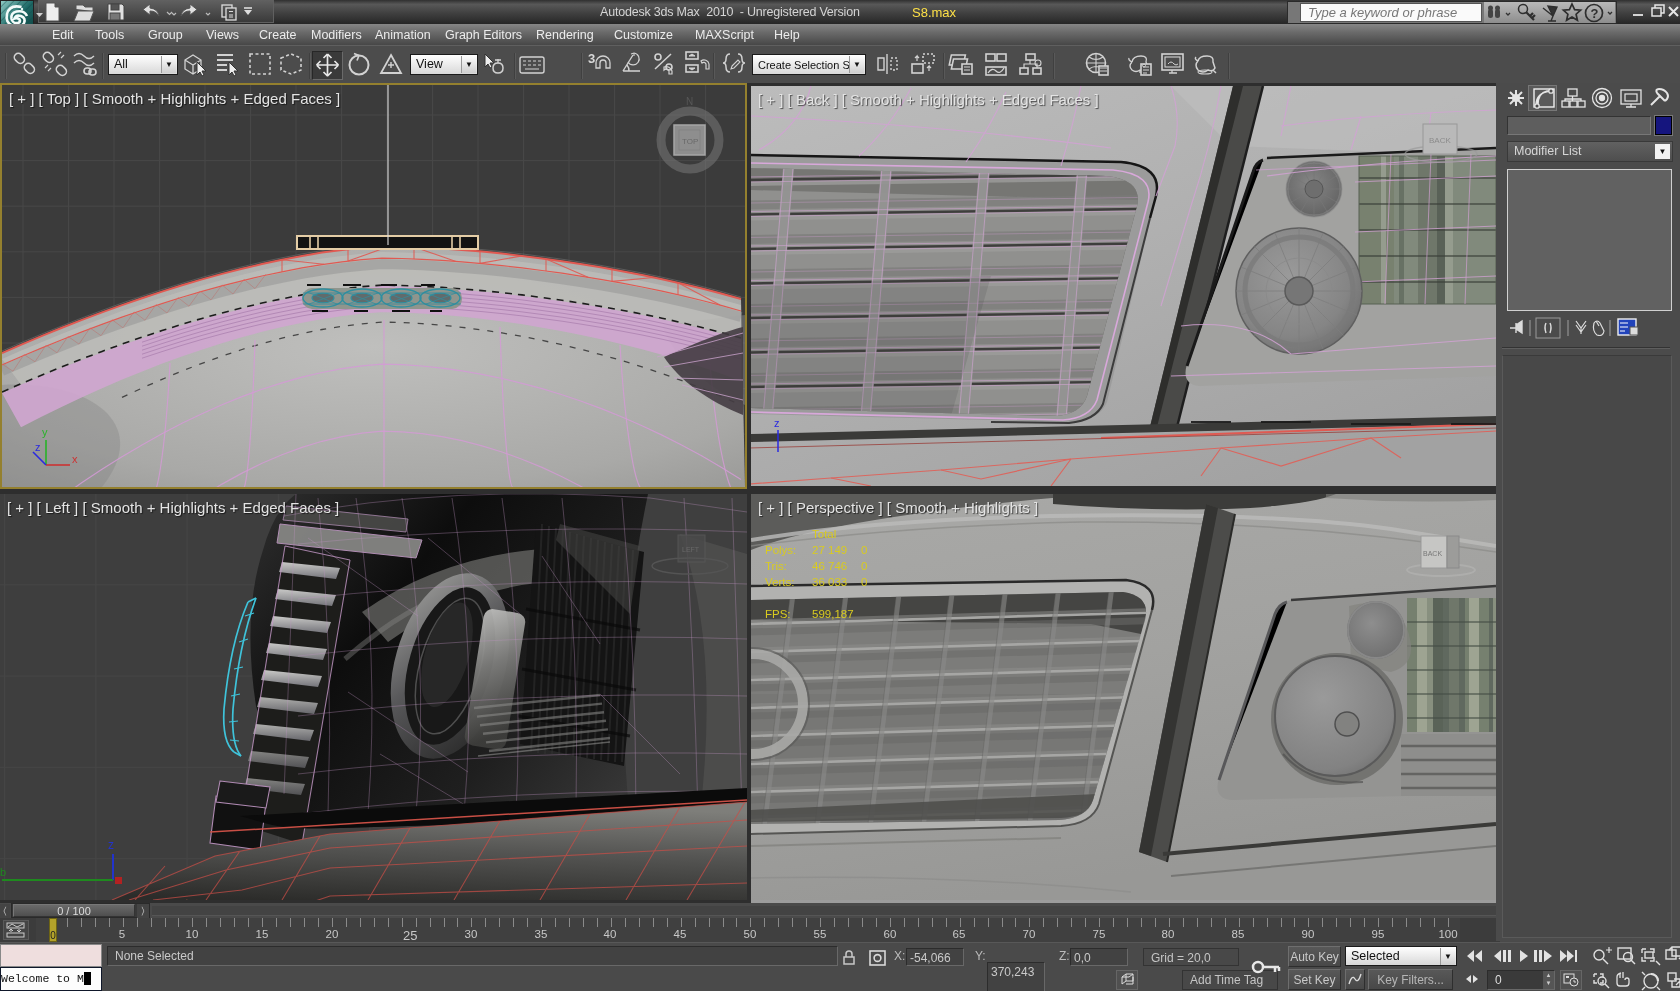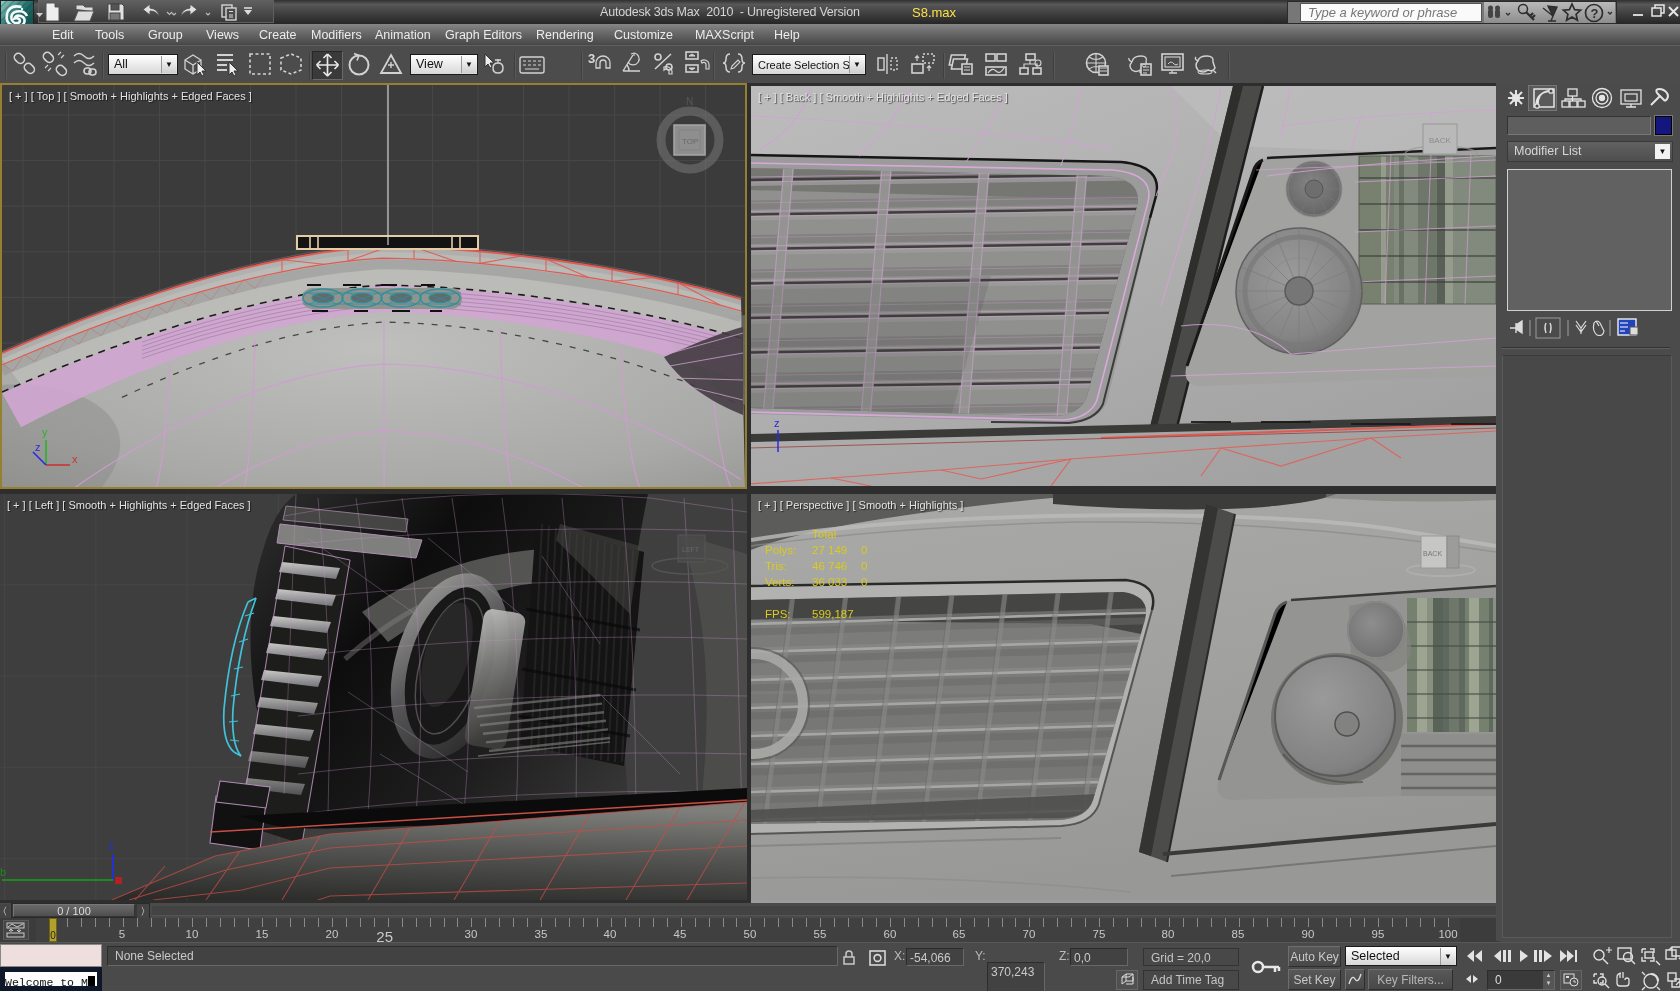--- a/index.html
+++ b/index.html
@@ -20,21 +20,21 @@
 #toolbar{left:0;top:45px;width:1680px;height:38px;background:#4c4c4c;border-top:1px solid #5f5f5f}
 .tsep{position:absolute;top:7px;width:2px;height:26px;background:linear-gradient(90deg,#333,#666)}
 .combo{position:absolute;height:21px;background:linear-gradient(#ffffff,#d8d8d8);border:1px solid #1a1a1a;color:#111;font-size:12.5px;padding:2px 0 0 5px}
 .combo .arr{position:absolute;right:1px;top:1px;width:15px;height:17px;background:linear-gradient(#fdfdfd,#cfcfcf);border-left:1px solid #999;color:#111;font-size:8px;text-align:center;line-height:17px}
 
 #vparea{left:0;top:83px;width:1500px;height:820px;background:#2e2e2e}
 #vpTL{left:2px;top:2px;width:743px;height:402px;background:#3b3b3b;outline:2px solid #94802e}
 #vpTR{left:751px;top:3px;width:745px;height:400px;background:#aeaeae}
 #vpBL{left:0px;top:411px;width:747px;height:406px;background:#3e3e3e}
 #vpBR{left:751px;top:411px;width:745px;height:528px;background:#9c9c9c}
-.vplabel{position:absolute;left:7px;top:5px;color:#e4e4e4;font-size:11px;text-shadow:1px 1px 1px rgba(0,0,0,.6);white-space:pre}
+.vplabel{position:absolute;left:7px;top:5px;color:#e4e4e4;font-size:15px;text-shadow:1px 1px 1px rgba(0,0,0,.6);white-space:pre}
 
 #tslider{left:0;top:903px;width:1500px;height:15px;background:#4a4a4a}
 #trackbar{left:0;top:918px;width:1500px;height:24px;background:#3c3c3c}
 #statusbar{left:0;top:942px;width:1680px;height:49px;background:#4a4a4a;border-top:1px solid #585858}
 .sunken{position:absolute;background:#424242;border:1px solid #2c2c2c;border-bottom-color:#686868;border-right-color:#686868;color:#c9c9c9;font-size:12px;padding:2px 0 8px 7px}
 .btn{position:absolute;background:linear-gradient(#585858,#484848);border:1px solid #2e2e2e;border-top-color:#6e6e6e;border-left-color:#6e6e6e;color:#c9c9c9;font-size:12px;text-align:center}
 
 #cmdpanel{left:1496px;top:83px;width:184px;height:858px;background:#4b4b4b}
 </style></head>
 <body>
@@ -770,21 +770,21 @@
           <path d="M7 11 v-3 M7 8 l-2 2 M7 8 l2 2 M15 8 v3 M15 11 l-2 -2 M15 11 l2 -2" stroke="#ccc" fill="none"></path>
         </svg>
  </div>
  <div class="abs" id="ruler" style="left:36px;top:0;width:1424px;height:24px;background:#404040"></div>
  <div class="abs" style="left:39.5px;top:0;width:1412px;height:9px;background:repeating-linear-gradient(90deg,transparent 0px,transparent 12.95px,#8a8a8a 12.95px,#8a8a8a 13.95px)"></div>
  <div class="abs" id="tnums">
         <span class="abs" style="left:110px;top:10px;width:24px;text-align:center;color:#c8c8c8;font-size:11.5px">5</span>
         <span class="abs" style="left:180px;top:10px;width:24px;text-align:center;color:#c8c8c8;font-size:11.5px">10</span>
         <span class="abs" style="left:250px;top:10px;width:24px;text-align:center;color:#c8c8c8;font-size:11.5px">15</span>
         <span class="abs" style="left:320px;top:10px;width:24px;text-align:center;color:#c8c8c8;font-size:11.5px">20</span>
-        <span class="abs" style="left:369px;top:10px;width:24px;text-align:right;color:#c8c8c8;font-size:15px">25</span>
+        <span class="abs" style="left:403px;top:10px;width:24px;text-align:left;color:#c8c8c8;font-size:13px">25</span>
         <span class="abs" style="left:459px;top:10px;width:24px;text-align:center;color:#c8c8c8;font-size:11.5px">30</span>
         <span class="abs" style="left:529px;top:10px;width:24px;text-align:center;color:#c8c8c8;font-size:11.5px">35</span>
         <span class="abs" style="left:598px;top:10px;width:24px;text-align:center;color:#c8c8c8;font-size:11.5px">40</span>
         <span class="abs" style="left:668px;top:10px;width:24px;text-align:center;color:#c8c8c8;font-size:11.5px">45</span>
         <span class="abs" style="left:738px;top:10px;width:24px;text-align:center;color:#c8c8c8;font-size:11.5px">50</span>
         <span class="abs" style="left:808px;top:10px;width:24px;text-align:center;color:#c8c8c8;font-size:11.5px">55</span>
         <span class="abs" style="left:878px;top:10px;width:24px;text-align:center;color:#c8c8c8;font-size:11.5px">60</span>
         <span class="abs" style="left:947px;top:10px;width:24px;text-align:center;color:#c8c8c8;font-size:11.5px">65</span>
         <span class="abs" style="left:1017px;top:10px;width:24px;text-align:center;color:#c8c8c8;font-size:11.5px">70</span>
         <span class="abs" style="left:1087px;top:10px;width:24px;text-align:center;color:#c8c8c8;font-size:11.5px">75</span>
@@ -792,39 +792,39 @@
         <span class="abs" style="left:1226px;top:10px;width:24px;text-align:center;color:#c8c8c8;font-size:11.5px">85</span>
         <span class="abs" style="left:1296px;top:10px;width:24px;text-align:center;color:#c8c8c8;font-size:11.5px">90</span>
         <span class="abs" style="left:1366px;top:10px;width:24px;text-align:center;color:#c8c8c8;font-size:11.5px">95</span>
         <span class="abs" style="left:1436px;top:10px;width:24px;text-align:center;color:#c8c8c8;font-size:11.5px">100</span>
       </div>
  <div class="abs" style="left:49px;top:0;width:8px;height:24px;background:#b3a22a;border:1px solid #6e6414;color:#222;font-size:10px;text-align:center;line-height:34px">0</div>
 </div>
 
 <div class="abs" id="statusbar">
  <div class="abs" style="left:0;top:1px;width:102px;height:23px;background:#efdede;border:1px solid #888"></div>
- <div class="abs" style="left:0;top:24px;width:102px;height:24px;background:#fdfdfd;border:5px solid #0f172a;color:#111;font-family:'Liberation Mono',monospace;font-size:11.5px;line-height:22px;white-space:nowrap;overflow:hidden">Welcome to M<span style="background:#000;color:#000">i</span></div>
+ <div class="abs" style="left:0;top:24px;width:102px;height:24px;background:#fdfdfd;border:1px solid #0f172a;color:#111;font-family:'Liberation Mono',monospace;font-size:11.5px;line-height:22px;white-space:nowrap;overflow:hidden">Welcome to M<span style="background:#000;color:#000">i</span></div>
  <div class="sunken" style="left:107px;top:3px;width:731px;height:20px">None Selected</div>
  <svg class="abs" style="left:841px;top:6px" width="48" height="18">
    <rect x="3" y="8" width="10" height="7" fill="none" stroke="#c8c8c8" stroke-width="1.5"></rect>
         <path d="M5 8 v-3 a3 3 0 0 1 6 0 v3" fill="none" stroke="#c8c8c8" stroke-width="1.5"></path>
    <rect x="29" y="2" width="15" height="14" fill="none" stroke="#d8d8d8" stroke-width="1.6"></rect>
         <circle cx="36.5" cy="9" r="3.4" fill="none" stroke="#d8d8d8" stroke-width="1.6"></circle>
  </svg>
  <div class="abs" style="left:894px;top:6px;color:#bbb;font-size:12px">X:</div>
  <div class="sunken" style="left:906px;top:5px;width:58px;height:18px;padding-left:3px">-54,066</div>
  <div class="abs" style="left:975px;top:6px;color:#bbb;font-size:12px">Y:</div>
  <div class="sunken" style="left:987px;top:19px;width:58px;height:34px;padding-left:3px">370,243</div>
  <div class="abs" style="left:1059px;top:6px;color:#bbb;font-size:12px">Z:</div>
  <div class="sunken" style="left:1070px;top:5px;width:58px;height:18px;padding-left:3px">0,0</div>
  <div class="sunken" style="left:1143px;top:5px;width:96px;height:18px;background:#484848;border-color:#333;color:#c5c5c5">Grid = 20,0</div>
  <div class="abs" style="left:1116px;top:27px;width:22px;height:20px;background:#505050;border:1px solid #666"><svg width="20" height="18">
           <path d="M5 6 l4 -3 h7 l-4 3 z M5 6 v7 l4 -3 v-7 M9 10 h7 v-7 M9 13 h7 l0 -7" fill="none" stroke="#ddd"></path>
         </svg></div>
- <div class="sunken" style="left:1143px;top:27px;width:96px;height:20px;background:#484848;border-color:#333;color:#c5c5c5">Add Time Tag</div>
+ <div class="sunken" style="left:1182px;top:27px;width:96px;height:20px;background:#484848;border-color:#333;color:#c5c5c5">Add Time Tag</div>
  <svg class="abs" style="left:1250px;top:10px" width="34" height="26">
         <circle cx="8" cy="14" r="5" fill="none" stroke="#e8e8e8" stroke-width="2.5"></circle>
         <path d="M13 14 h16 M25 14 v5 M29 14 v4" stroke="#e8e8e8" stroke-width="2.5"></path>
       </svg>
  <div class="btn" style="left:1288px;top:3px;width:53px;height:21px;line-height:20px">Auto Key</div>
  <div class="btn" style="left:1288px;top:26px;width:53px;height:21px;line-height:20px">Set Key</div>
  <div class="combo" style="left:1345px;top:3px;width:112px;height:20px">Selected<span class="arr">▼</span></div>
  <div class="btn" style="left:1345px;top:26px;width:20px;height:21px"><svg width="18" height="19">
           <path d="M3 14 q3 -10 6 -5 t6 -5" fill="none" stroke="#ddd" stroke-width="1.3"></path>
         </svg></div>

